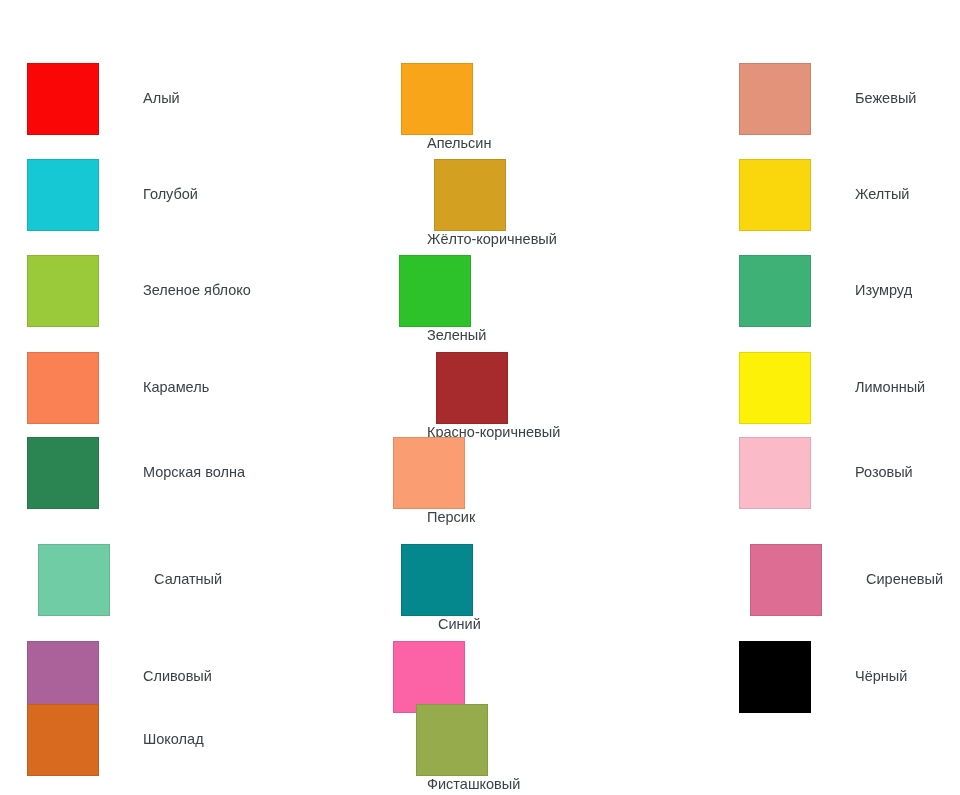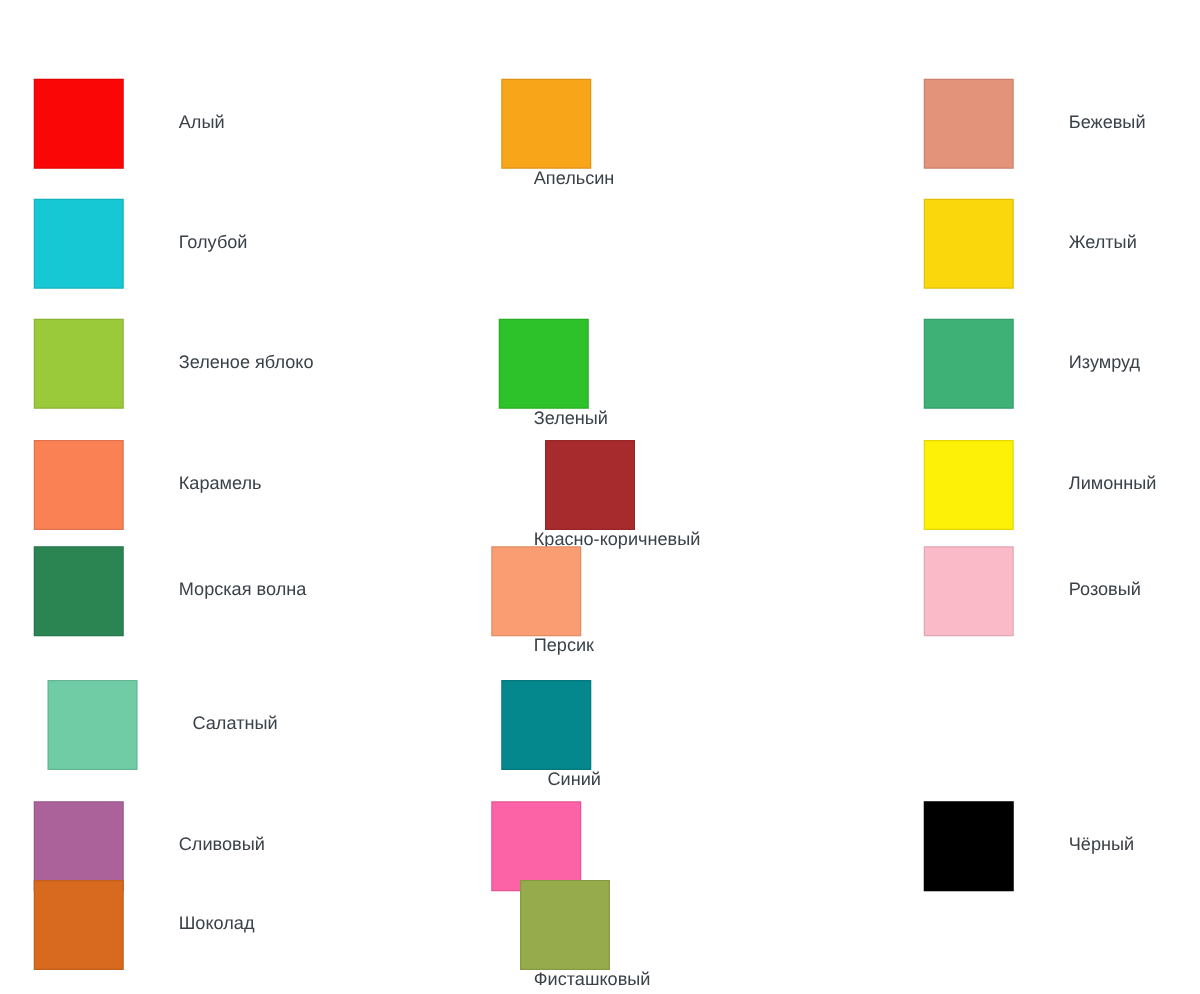--- a/index.html
+++ b/index.html
@@ -65,20 +65,24 @@
       <span class="swatch-label" style="color: rgb(59, 65, 72);">Апельсин</span>
     </div>
     <div class="swatch-item col-2 row-0">
       <div class="swatch-chip" style="background-color: rgb(227, 147, 121);"></div>
       <span class="swatch-label" style="color: rgb(59, 65, 72);">Бежевый</span>
     </div>
     <div class="swatch-item col-0 row-1">
       <div class="swatch-chip" style="background-color: rgb(22, 200, 212);"></div>
       <span class="swatch-label" style="color: rgb(59, 65, 72);">Голубой</span>
     </div>
+    <div class="swatch-item col-1 row-1">
+      <div class="swatch-chip" style="background-color: rgb(211, 160, 33);"></div>
+      <span class="swatch-label" style="color: rgb(59, 65, 72);">Жёлто-коричневый</span>
+    </div>
     <div class="swatch-item col-2 row-1">
       <div class="swatch-chip" style="background-color: rgb(250, 214, 13);"></div>
       <span class="swatch-label" style="color: rgb(59, 65, 72);">Желтый</span>
     </div>
     <div class="swatch-item col-0 row-2">
       <div class="swatch-chip" style="background-color: rgb(154, 201, 58);"></div>
       <span class="swatch-label" style="color: rgb(59, 65, 72);">Зеленое яблоко</span>
     </div>
     <div class="swatch-item col-1 row-2">
       <div class="swatch-chip" style="background-color: rgb(45, 194, 41);"></div>
@@ -113,20 +117,24 @@
       <span class="swatch-label" style="color: rgb(59, 65, 72);">Розовый</span>
     </div>
     <div class="swatch-item col-0 row-5">
       <div class="swatch-chip" style="background-color: rgb(111, 204, 165);"></div>
       <span class="swatch-label" style="color: rgb(59, 65, 72);">Салатный</span>
     </div>
     <div class="swatch-item col-1 row-5">
       <div class="swatch-chip" style="background-color: rgb(4, 135, 141);"></div>
       <span class="swatch-label" style="color: rgb(59, 65, 72);">Синий</span>
     </div>
+    <div class="swatch-item col-2 row-5">
+      <div class="swatch-chip" style="background-color: rgb(221, 109, 147);"></div>
+      <span class="swatch-label" style="color: rgb(59, 65, 72);">Сиреневый</span>
+    </div>
     <div class="swatch-item col-0 row-6">
       <div class="swatch-chip" style="background-color: rgb(171, 98, 154);"></div>
       <span class="swatch-label" style="color: rgb(59, 65, 72);">Сливовый</span>
     </div>
     <div class="swatch-item col-1 row-6">
       <div class="swatch-chip" style="background-color: rgb(252, 99, 167);"></div>
       <span class="swatch-label" style="color: rgb(59, 65, 72);">Фуксия</span>
     </div>
     <div class="swatch-item col-2 row-6">
       <div class="swatch-chip" style="background-color: rgb(0, 0, 0);"></div>

